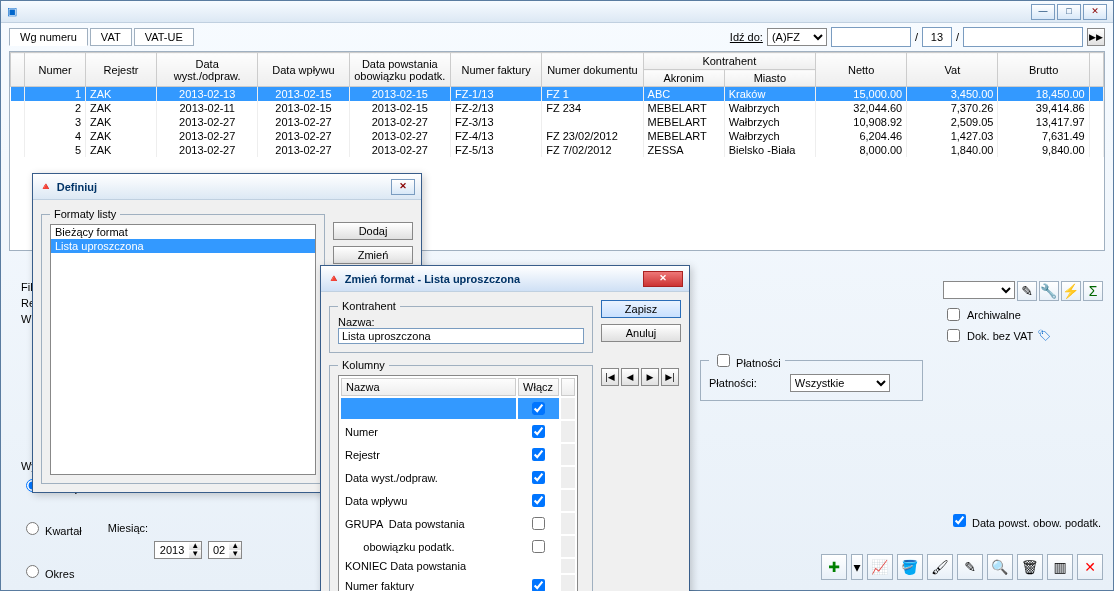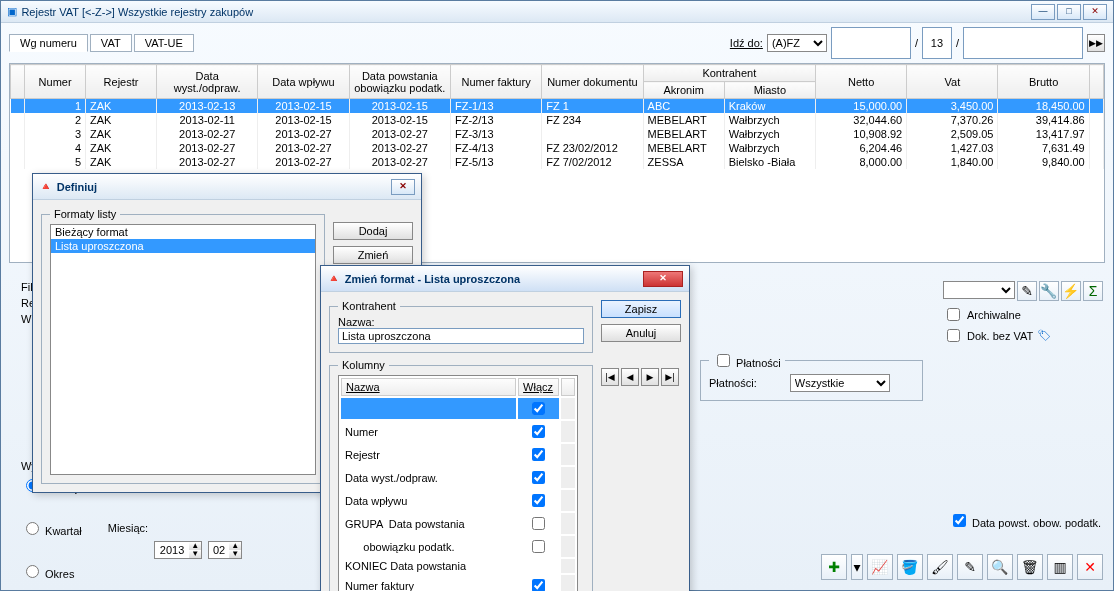--- a/index.html
+++ b/index.html
@@ -7,21 +7,21 @@
 .window { position: absolute; background: #fff; border: 1px solid #5a7ca0; box-shadow: 2px 2px 8px rgba(0,0,0,0.2); }
 .main-window { left: 0; top: 0; width: 1114px; height: 591px; background: linear-gradient(#f7fbff,#e8f0f8); }
 .titlebar { height: 22px; background: linear-gradient(#f7fbff,#dce8f4); display: flex; align-items: center; padding: 0 6px; color: #003366; border-bottom: 1px solid #c0d0e0; }
 .titlebar .spacer { flex: 1; }
 .win-btn { width: 24px; height: 16px; border: 1px solid #7a9cc0; background: linear-gradient(#fff,#d8e8f8); margin-left: 2px; text-align: center; line-height: 12px; font-size: 9px; cursor: pointer; }
 .win-btn.close { color: #800; }
 .tabs { display: flex; padding: 4px 8px 0 8px; align-items: center; }
 .tab { border: 1px solid #a0b0c0; background: #fff; padding: 2px 10px; margin-right: 2px; cursor: pointer; }
 .tab.active { background: #fff; border-bottom: 1px solid #fff; }
 .nav-area { margin-left: auto; display: flex; align-items: center; gap: 4px; }
-.nav-area input { border: 1px solid #a0b0c0; height: 32px; padding: 0 2px; }
+.nav-area input { border: 1px solid #a0b0c0; height: 20px; padding: 0 2px; }
 .small-btn { border: 1px solid #888; background: linear-gradient(#fff,#e0e0e0); width: 18px; height: 18px; text-align: center; cursor: pointer; font-size: 9px; line-height: 16px;}
 .grid { margin: 4px 8px; border: 1px solid #a0b0c0; background: #fff; height: 200px; position: relative; }
 .grid table { border-collapse: collapse; width: 100%; table-layout: fixed; }
 .grid th { background: linear-gradient(#fdfdfd,#eee); border: 1px solid #ccc; padding: 2px 4px; font-weight: normal; text-align: center; }
 .grid td { border-right: 1px solid #eee; padding: 1px 4px; text-align: left; white-space: nowrap; overflow: hidden; }
 .grid td.num { text-align: right; }
 .grid tr.selected td { background: #3399ff; color: #fff; }
 .dialog { border: 1px solid #385d8a; }
 .dialog .titlebar { background: linear-gradient(#fff,#dce8f4); font-weight: bold; color: #003366; height: 26px; }
 .dlg-body { padding: 8px; background: #f0f0f0; }
@@ -34,36 +34,35 @@
 .check { width: 13px; height: 13px; }
 .icon-tri { color: #0066cc; margin-right: 4px; }
 .bottom-left { position: absolute; left: 20px; bottom: 10px; }
 .bottom-right-icons { position: absolute; right: 10px; bottom: 10px; display: flex; gap: 4px; }
 .ico-btn { width: 26px; height: 26px; border: 1px solid #a0b0c0; background: linear-gradient(#fff,#e8f0f8); display: flex; align-items: center; justify-content: center; cursor: pointer; font-size: 14px; }
 .right-panel { position: absolute; right: 10px; top: 280px; width: 160px; }
 .right-panel label { display: flex; align-items: center; gap: 4px; margin: 2px 0; }
 .filter-row { position: absolute; left: 20px; top: 280px; right: 180px; }
 .select { border: 1px solid #888; background: #fff; height: 18px; }
 .col-table { border: 1px solid #888; background: #fff; width: 240px; }
-.col-table th { background: linear-gradient(#fdfdfd,#eee); border: 1px solid #ccc; padding: 2px 4px; font-weight: normal; text-decoration: underline; }
+.col-table th { background: linear-gradient(#fdfdfd,#eee); border: 1px solid #ccc; padding: 2px 4px; font-weight: normal; }
 .col-table td { padding: 1px 4px; }
 .col-table tr.selected td { background: #3399ff; color: #fff; }
 .nav-btns { display: flex; gap: 2px; margin-top: 4px; }
 input[type=text]{ border:1px solid #7a9cc0; padding:1px 3px;}
 .spin { display:inline-flex; border:1px solid #888;margin-top:44px;}
 .spin input{border:none; width:34px; text-align:center;}
 .spin .sb{ width:12px; background:linear-gradient(#fff,#ddd); text-align:center; font-size:8px; line-height:8px; cursor:pointer;}
 </style>
 </head>
 <body>
 
 <div class="main-window window">
   <div class="titlebar">
     <span class="icon-tri">▣</span>
-    <span>Rejestr VAT   [&lt;-Z-&gt;]   Wszystkie rejestry zakupów</span>
     <span class="spacer"></span>
     <span class="win-btn">—</span>
     <span class="win-btn">□</span>
     <span class="win-btn close">✕</span>
   </div>
 
   <div class="tabs">
     <div class="tab active">Wg numeru</div>
     <div class="tab">VAT</div>
     <div class="tab">VAT-UE</div>

